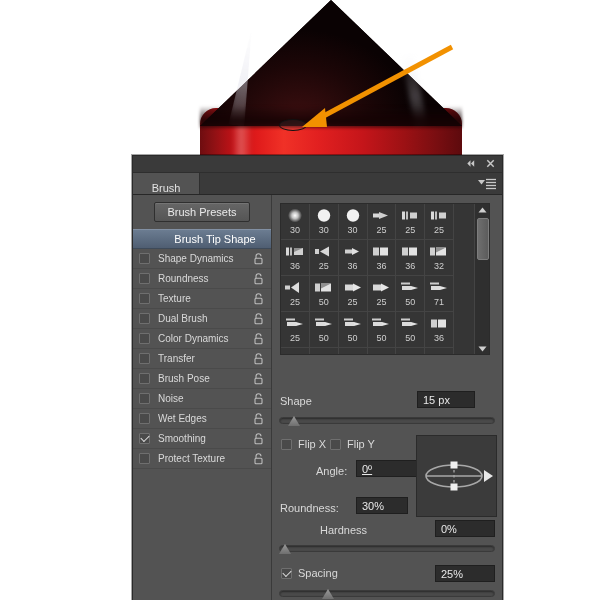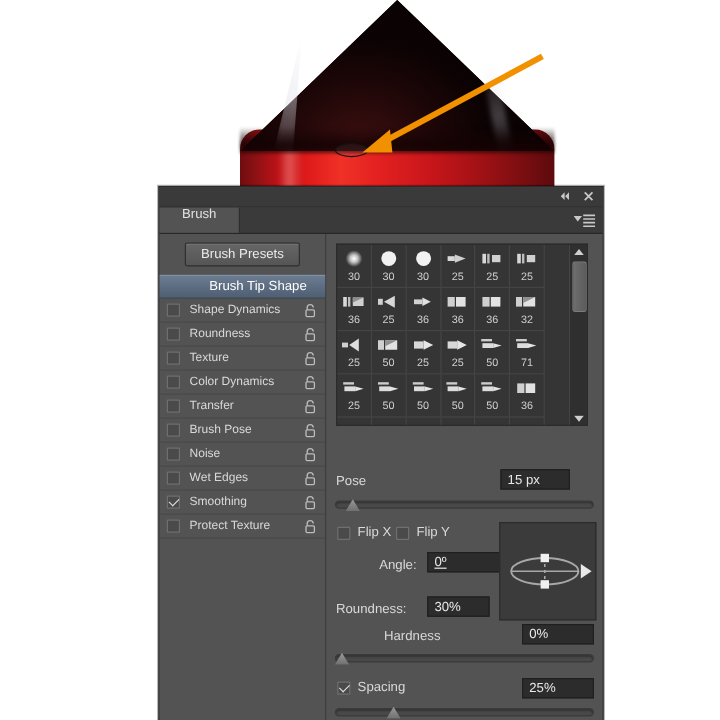--- a/index.html
+++ b/index.html
@@ -84,21 +84,21 @@
   .tb-ico{width:11px;height:11px;display:block;}
 
   .tabstrip{
     height:21px;background:#3a3a3a;position:relative;
     border-bottom:1px solid #272727;
     display:flex;align-items:flex-end;
   }
   .tab{
     height:21px;min-width:44px;padding:0 11px;
     background:#535353;
-    display:flex;align-items:flex-start;justify-content:center;
+    display:flex;align-items:flex-end;justify-content:center;
     font-size:11px;color:#e2e2e2;
     border-right:1px solid #2e2e2e;
   }
   .menu-ico{position:absolute;right:6px;top:4px;width:18px;height:13px;}
 
   .panel-body{display:flex;height:407px;}
 
   
   .opt-col{
     width:139px;background:#535353;
@@ -284,20 +284,28 @@
             <div class="opt-row">
               <span class="chk"></span>
               <span class="opt-label">Texture</span>
               <svg class="lock-ico" viewBox="0 0 11 12">
                 <path d="M3 5.2 V3.3 a2.5 2.5 0 0 1 5 0" fill="none" stroke="#bdbdbd" stroke-width="1.1"></path>
                 <rect x="2" y="5.2" width="7" height="5.6" rx="1" fill="none" stroke="#bdbdbd" stroke-width="1.1"></rect>
               </svg>
             </div>
             <div class="opt-row">
               <span class="chk"></span>
+              <span class="opt-label">Dual Brush</span>
+              <svg class="lock-ico" viewBox="0 0 11 12">
+                <path d="M3 5.2 V3.3 a2.5 2.5 0 0 1 5 0" fill="none" stroke="#bdbdbd" stroke-width="1.1"></path>
+                <rect x="2" y="5.2" width="7" height="5.6" rx="1" fill="none" stroke="#bdbdbd" stroke-width="1.1"></rect>
+              </svg>
+            </div>
+            <div class="opt-row">
+              <span class="chk"></span>
               <span class="opt-label">Color Dynamics</span>
               <svg class="lock-ico" viewBox="0 0 11 12">
                 <path d="M3 5.2 V3.3 a2.5 2.5 0 0 1 5 0" fill="none" stroke="#bdbdbd" stroke-width="1.1"></path>
                 <rect x="2" y="5.2" width="7" height="5.6" rx="1" fill="none" stroke="#bdbdbd" stroke-width="1.1"></rect>
               </svg>
             </div>
             <div class="opt-row">
               <span class="chk"></span>
               <span class="opt-label">Transfer</span>
               <svg class="lock-ico" viewBox="0 0 11 12">
@@ -650,21 +658,21 @@
             </div>
             <div class="sb-thumb"></div>
             <div class="sb-arrow down">
               <svg viewBox="0 0 9 6" width="9" height="6">
                   <polygon points="4.5,5.5 0.5,0.5 8.5,0.5" fill="#cfcfcf"></polygon>
                 </svg>
             </div>
           </div>
         </div>
 
-        <div style="position:absolute;left:8px;top:200px;" class="lbl">Pose</div>
+        <div style="position:absolute;left:8px;top:200px;" class="lbl">Shape</div>
         <div class="field" style="position:absolute;left:145px;top:196px;width:58px;height:17px;">15 px</div>
         <div class="slider-track" style="position:absolute;left:7px;top:222px;width:216px;">
           <div class="slider-knob" style="left:8px;"></div>
         </div>
 
         <div class="flip-row" style="position:absolute;left:9px;top:243px;">
           <span class="chk"></span>
           <span class="lbl">Flip X</span>
         </div>
         <div class="flip-row" style="position:absolute;left:58px;top:243px;">

